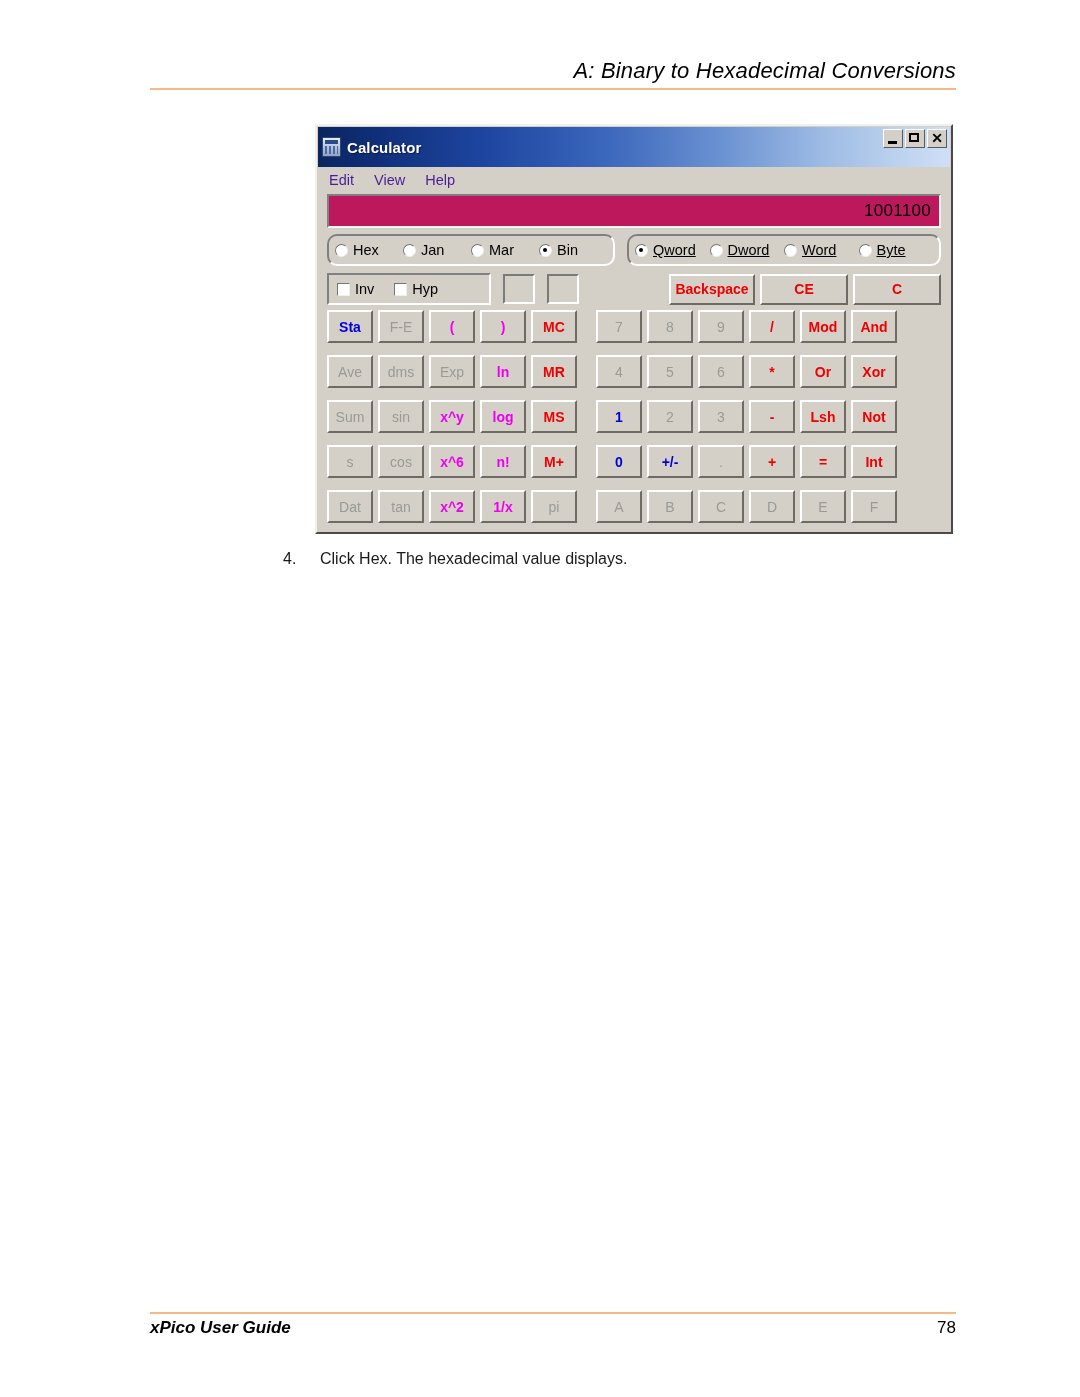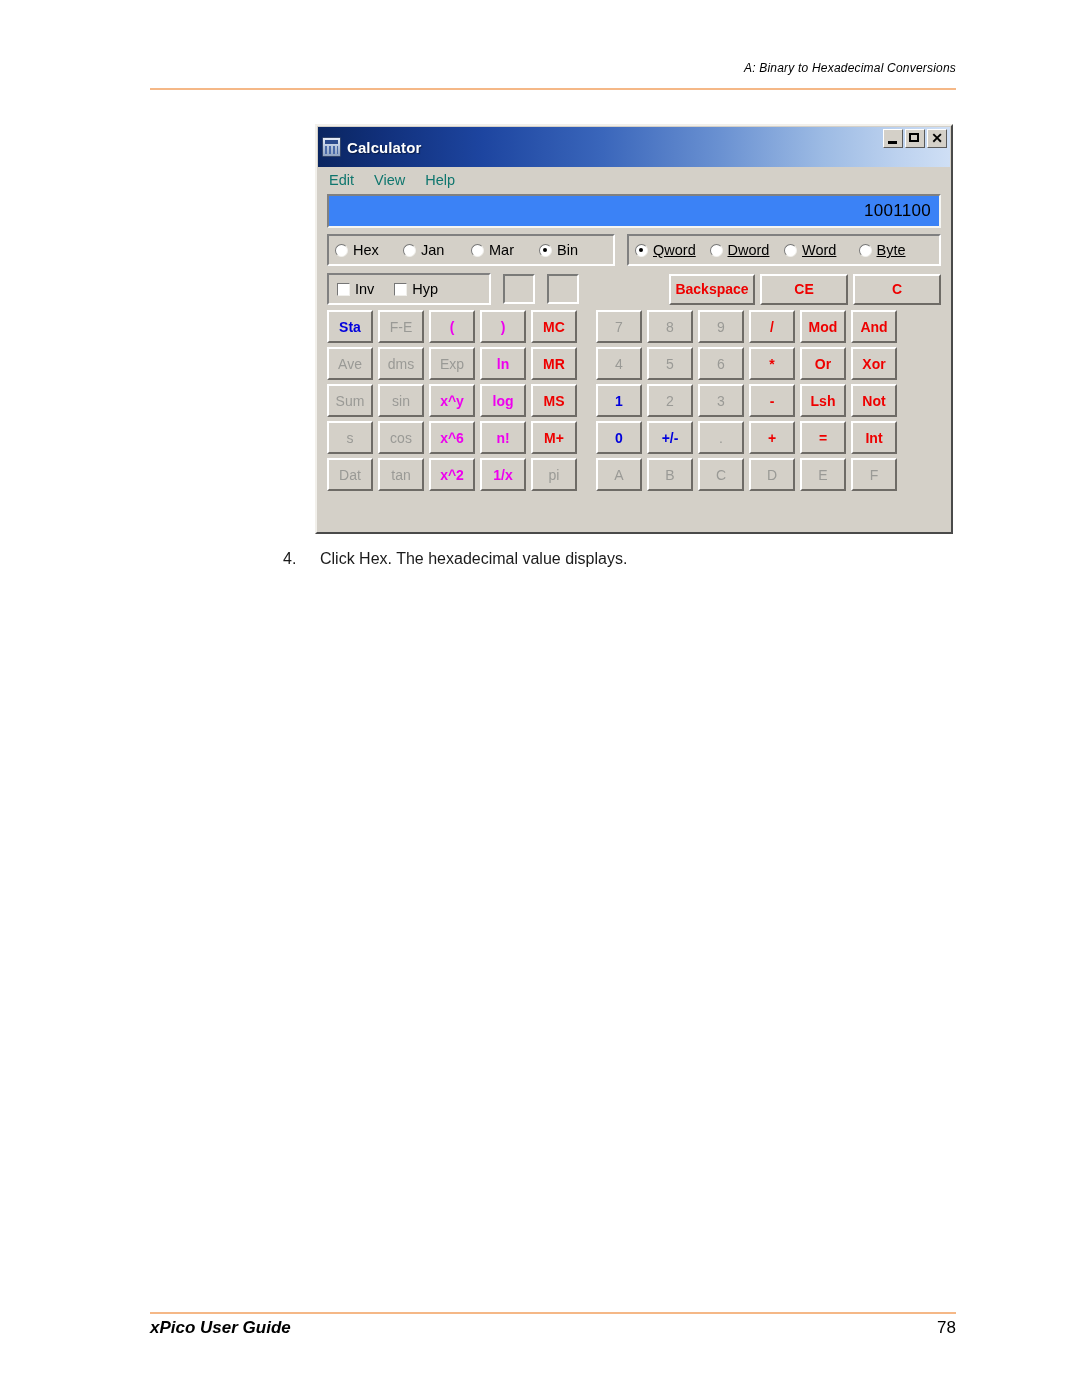--- a/index.html
+++ b/index.html
@@ -19,21 +19,21 @@
   .page-header {
     position: absolute;
     left: 150px;
     top: 58px;
     width: 806px;
     text-align: right;
   }
   .page-header-text {
     font-family: "Liberation Sans", sans-serif;
     font-style: italic;
-    font-size: 12px;
+    font-size: 22px;
     color: #000000;
     letter-spacing: 0.2px;
   }
   .header-rule {
     position: absolute;
     left: 150px;
     top: 88px;
     width: 806px;
     height: 2px;
     background: #f5b887;
@@ -145,29 +145,29 @@
   
   .menubar {
     margin: 3px 0 0 10px;
     display: flex;
     gap: 16px;
     height: 20px;
     align-items: center;
   }
   .menu-item {
     font-size: 14.5px;
-    color: #0f766e;
+    color: #4c1d95;
     padding: 0 2px;
   }
 
   
   .display-wrap {
     margin: 4px 10px 0 10px;
     height: 34px;
-    background: #3b82f6;
+    background: #be185d;
     border-top: 2px solid #808080;
     border-left: 2px solid #808080;
     border-right: 2px solid #f5f5f2;
     border-bottom: 2px solid #f5f5f2;
     box-sizing: border-box;
     display: flex;
     align-items: center;
     justify-content: flex-end;
   }
   .display-value {
@@ -187,20 +187,21 @@
   }
   .group-box {
     border-top: 2px solid #808080;
     border-left: 2px solid #808080;
     border-right: 2px solid #ffffff;
     border-bottom: 2px solid #ffffff;
     box-sizing: border-box;
     display: flex;
     align-items: center;
     padding: 0 6px;
+    border-radius: 10px;
   }
   .gb-base { width: 288px; }
   .gb-word { flex: 1; text-decoration: underline; }
   .radio {
     display: flex;
     align-items: center;
     margin-right: 10px;
     flex: 1;
   }
   .radio-dot {
@@ -309,21 +310,21 @@
   .btn-backspace { width: 86px; height: 31px; text-align: center; }
   .btn-ce { width: 88px; height: 31px; }
   .btn-c  { width: 88px; height: 31px; }
 
   
   .keypad {
     margin: 4px 10px 0 10px;
   }
   .kp-row {
     display: flex;
-    margin-bottom: 4px;
+    margin-bottom: 12px;
     height: 33px;
   }
   .kp-btn {
     width: 46px;
     height: 33px;
     margin-right: 5px;
     flex: none;
   }
   .kp-gap { width: 14px; flex: none; }
 

